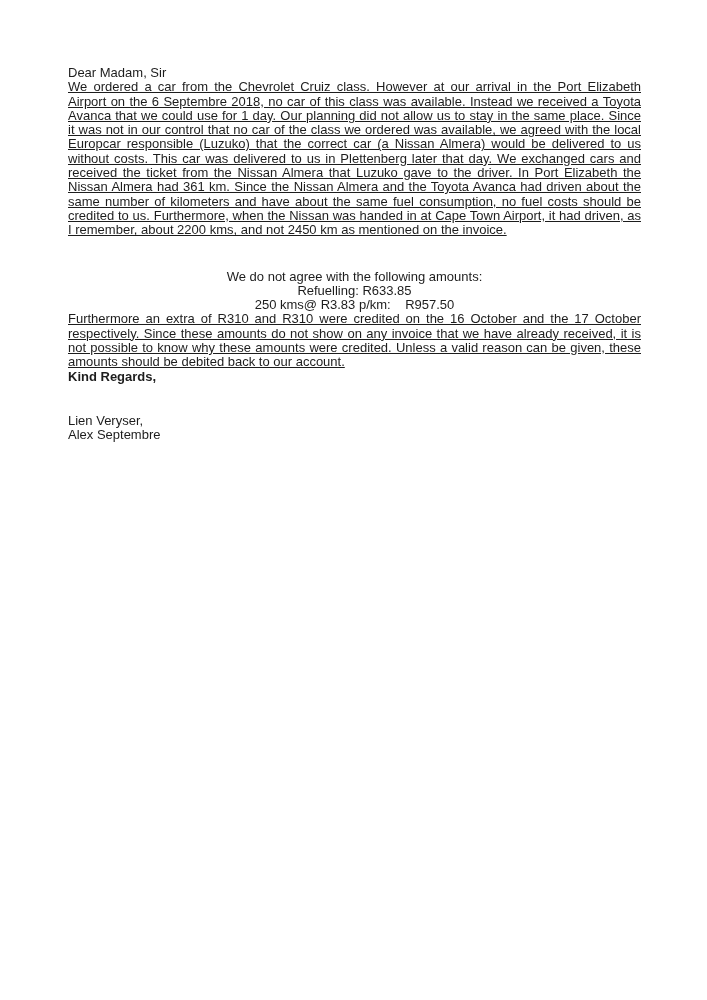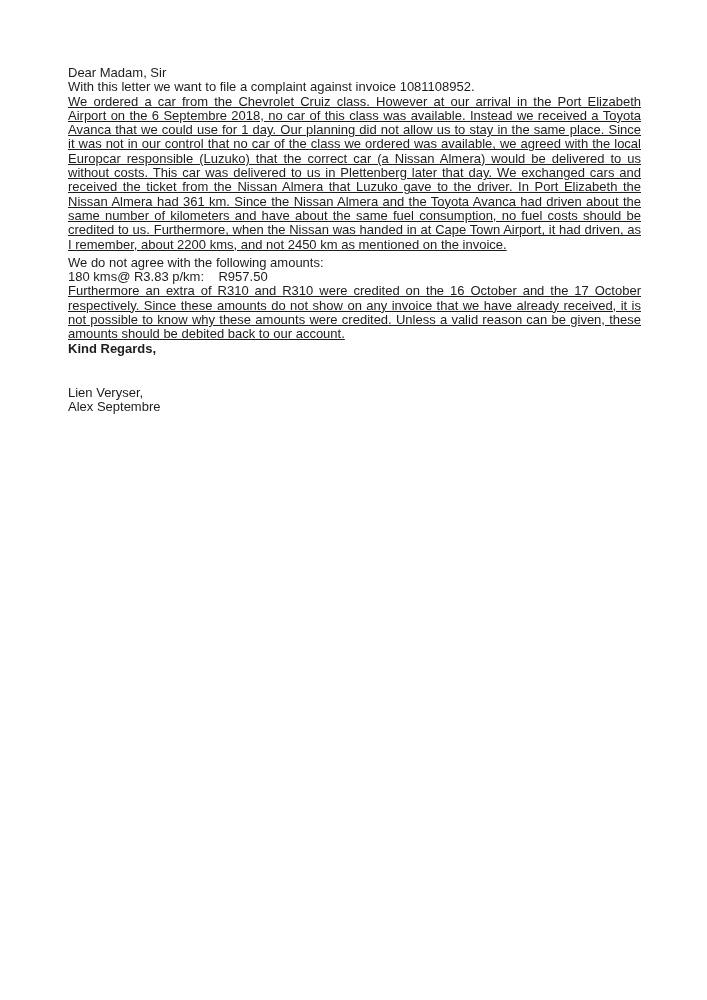--- a/index.html
+++ b/index.html
@@ -25,41 +25,41 @@
     width: 573px;
   }
   .content p {
     margin: 0;
     padding: 0;
   }
   .salutation { margin: 0; }
   .intro { margin-top: 25px; }
   .body-par { text-align: justify; text-decoration: underline; }
   .par1 { margin-top: 15px; }
-  .amounts { margin-top: 4px; }
+  .amounts { margin-top: 32px; text-align: center; }
   .amount-line { white-space: pre-wrap; }
   .par2 { margin-top: 26px; }
   .closing { margin-top: 32px; font-weight: bold; }
   .signature-block { margin-top: 30px; }
 </style>
 </head>
 <body>
 
 <div class="page">
   <div class="content">
 
     <p class="salutation">Dear Madam, Sir</p>
 
-    <p class="intro">With this letter we want to file a complaint against invoice 1081108952.</p>
 
     <p class="body-par par1">We ordered a car from the Chevrolet Cruiz class. However at our arrival in the Port Elizabeth Airport on the 6 Septembre 2018, no car of this class was available. Instead we received a Toyota Avanca that we could use for 1 day. Our planning did not allow us to stay in the same place. Since it was not in our control that no car of the class we ordered was available, we agreed with the local Europcar responsible (Luzuko) that the correct car (a Nissan Almera) would be delivered to us without costs. This car was delivered to us in Plettenberg later that day. We exchanged cars and received the ticket from the Nissan Almera that Luzuko gave to the driver. In Port Elizabeth the Nissan Almera had 361 km. Since the Nissan Almera and the Toyota Avanca had driven about the same number of kilometers and have about the same fuel consumption, no fuel costs should be credited to us. Furthermore, when the Nissan was handed in at Cape Town Airport, it had driven, as I remember, about 2200 kms, and not 2450 km as mentioned on the invoice.</p>
 
     <div class="amounts">
       <p>We do not agree with the following amounts:</p>
-      <p class="amount-line">180 kms@ R3.83 p/km:    R957.50</p>
+      <p class="amount-line">Refuelling: R633.85</p>
+      <p class="amount-line">250 kms@ R3.83 p/km:    R957.50</p>
     </div>
 
     <p class="body-par par2">Furthermore an extra of R310 and R310 were credited on the 16 October and the 17 October respectively. Since these amounts do not show on any invoice that we have already received, it is not possible to know why these amounts were credited. Unless a valid reason can be given, these amounts should be debited back to our account.</p>
 
     <p class="closing">Kind Regards,</p>
 
     <div class="signature-block">
       <p>Lien Veryser,</p>
       <p>Alex Septembre</p>
     </div>

